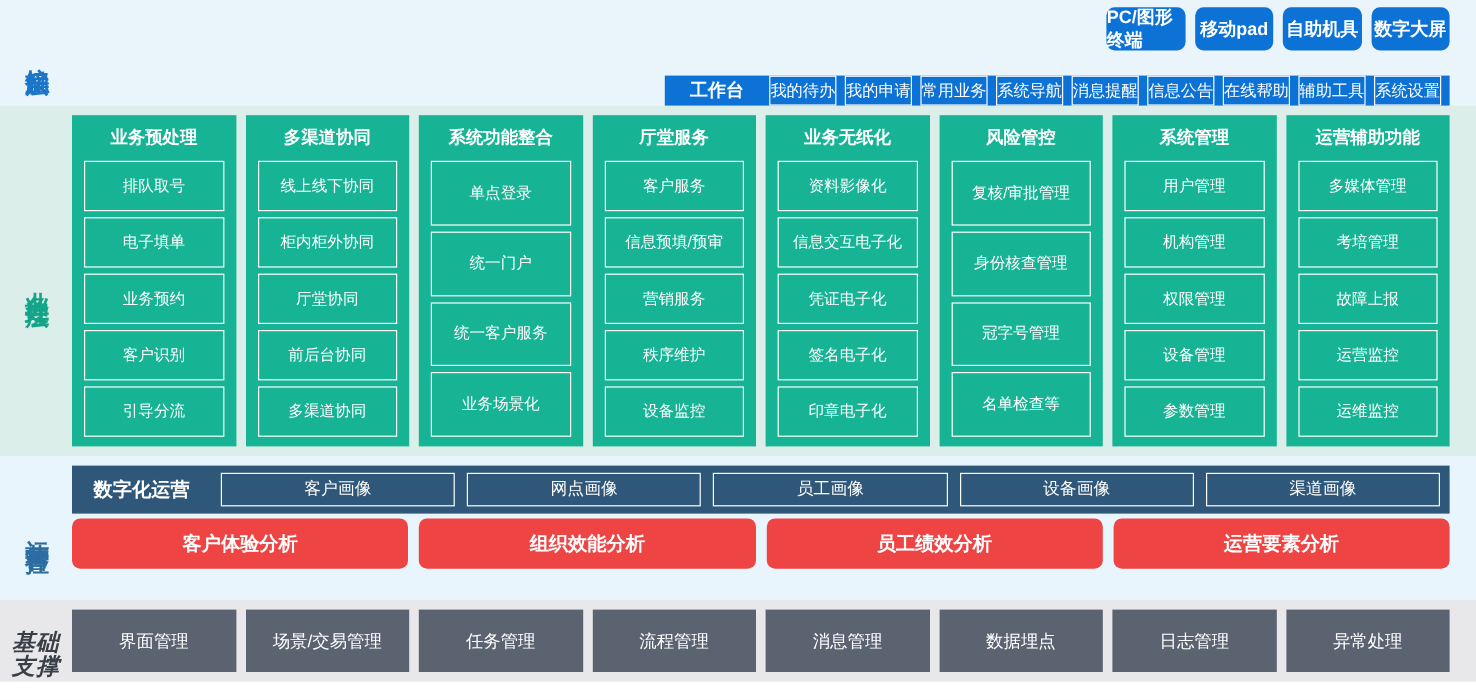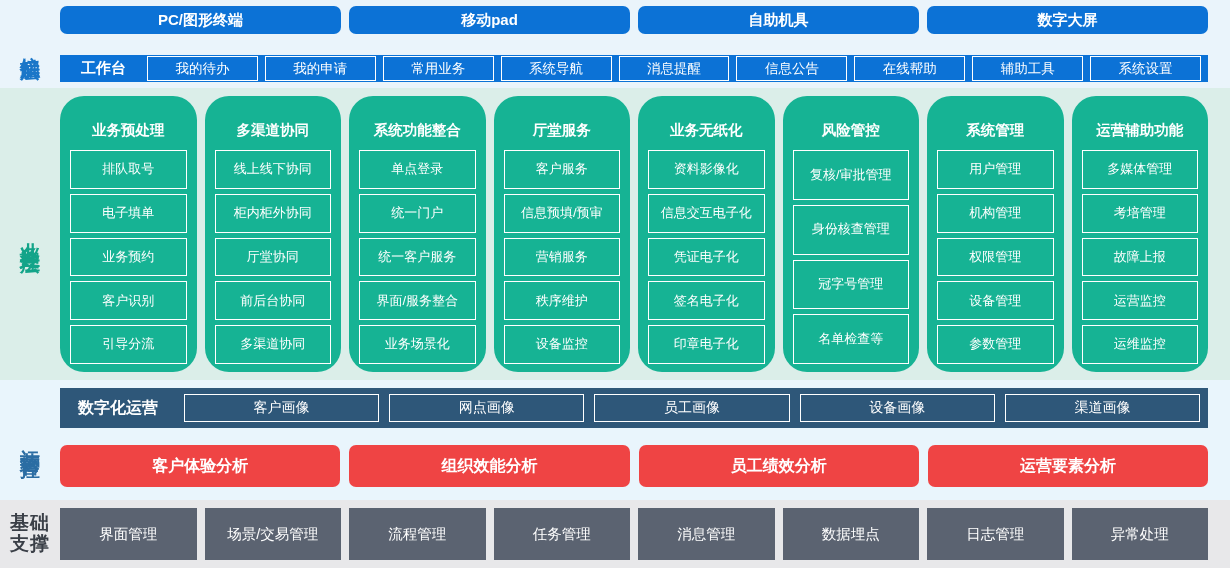--- a/index.html
+++ b/index.html
@@ -22,21 +22,21 @@
     text-orientation: upright;
     font-weight: bold;
     letter-spacing: 3px;
     line-height: 1.05;
   }
   .band-body { flex: 1 1 auto; display: flex; flex-direction: column; }
 
   
   .layer-contact { background: #eaf4fb; height: 88px; padding: 0; }
   .layer-contact .band-label .vlabel { color: #1b76c8; font-size: 20px; }
-  .contact-body { padding: 6px 22px 6px 0; gap: 21px; }
+  .contact-body { padding: 6px 22px 6px 0; gap: 21px; align-items: flex-end; }
   .channel-row { display: flex; gap: 8px; height: 36px; }
   .channel-btn {
     flex: 1 1 0;
     background: #0c72d6;
     border-radius: 7px;
     color: #ffffff;
     font-size: 15px; font-weight: bold;
     display: flex; align-items: center; justify-content: center;
   }
   .work-row {
@@ -60,43 +60,42 @@
 
   
   .layer-business { background: #dbeee9; height: 292px; }
   .layer-business .band-label .vlabel { color: #13a489; font-size: 20px; }
   .biz-body { padding: 8px 22px 8px 0; }
   .biz-cols { display: flex; gap: 8px; height: 100%; }
   .biz-col {
     flex: 1 1 0;
     background: #16b394;
     display: flex; flex-direction: column;
-    padding: 22px 10px 8px 10px;
+    padding: 6px 10px 8px 10px;
     gap: 5px;
-    border-radius: 24px;
   }
   .biz-col-title {
     color: #ffffff; font-size: 14.5px; font-weight: bold;
     text-align: center; padding: 3px 0 5px 0;
     white-space: nowrap;
   }
   .biz-item {
     flex: 1 1 0;
     border: 1px solid #ffffff;
     color: #ffffff; font-size: 13px;
     display: flex; align-items: center; justify-content: center;
     text-align: center; line-height: 1.12;
     white-space: nowrap;
   }
   .biz-item.wrap { white-space: normal; }
 
   
   .layer-ops { background: #e9f5fc; height: 120px; }
   .layer-ops .band-label .vlabel { color: #2b6da3; font-size: 20px; }
-  .ops-body { padding: 8px 22px 6px 0; gap: 17px; }
+  .ops-body { padding: 8px 22px 6px 0; gap: 4px; }
   .ops-row1 {
     height: 40px;
     background: #2e5779;
     display: flex; align-items: center; gap: 10px;
     padding: 0 8px;
   }
   .ops-title {
     color: #ffffff; font-size: 16px; font-weight: bold;
     padding: 0 16px 0 10px; white-space: nowrap;
   }
@@ -111,21 +110,21 @@
     background: #ef4444;
     border-radius: 7px;
     color: #ffffff; font-size: 16px; font-weight: bold;
     display: flex; align-items: center; justify-content: center;
   }
 
   
   .layer-base { background: #e8e8ea; height: 68px; }
   .base-label {
     width: 60px; flex: 0 0 60px;
-    display: flex; align-items: center; justify-content: center;
+    display: flex; align-items: flex-end; justify-content: center; font-style: italic;
   }
   .hlabel {
     color: #3a3f47; font-size: 19px; font-weight: bold;
     text-align: center; line-height: 1.08; letter-spacing: 1px;
   }
   .base-body { padding: 8px 22px 8px 0; }
   .base-row { display: flex; gap: 8px; height: 100%; }
   .base-btn {
     flex: 1 1 0;
     background: #5b6371;
@@ -187,21 +186,20 @@
             <div class="biz-item">柜内柜外协同</div>
             <div class="biz-item">厅堂协同</div>
             <div class="biz-item">前后台协同</div>
             <div class="biz-item">多渠道协同</div>
           </div>
           <div class="biz-col">
             <div class="biz-col-title">系统功能整合</div>
             <div class="biz-item">单点登录</div>
             <div class="biz-item">统一门户</div>
             <div class="biz-item">统一客户服务</div>
-            <div class="biz-item wrap">界面/服务整合</div>
             <div class="biz-item">业务场景化</div>
           </div>
           <div class="biz-col">
             <div class="biz-col-title">厅堂服务</div>
             <div class="biz-item">客户服务</div>
             <div class="biz-item wrap">信息预填/预审</div>
             <div class="biz-item">营销服务</div>
             <div class="biz-item">秩序维护</div>
             <div class="biz-item">设备监控</div>
           </div>
@@ -268,22 +266,22 @@
     <div class="base-label">
       <div class="hlabel">
         <div>基础</div>
         <div>支撑</div>
       </div>
     </div>
     <div class="band-body base-body">
       <div class="base-row" id="base-row">
           <div class="base-btn">界面管理</div>
           <div class="base-btn">场景/交易管理</div>
+          <div class="base-btn">任务管理</div>
           <div class="base-btn">流程管理</div>
-          <div class="base-btn">任务管理</div>
           <div class="base-btn">消息管理</div>
           <div class="base-btn">数据埋点</div>
           <div class="base-btn">日志管理</div>
           <div class="base-btn">异常处理</div>
         </div>
     </div>
   </section>
 
 </div>
 

